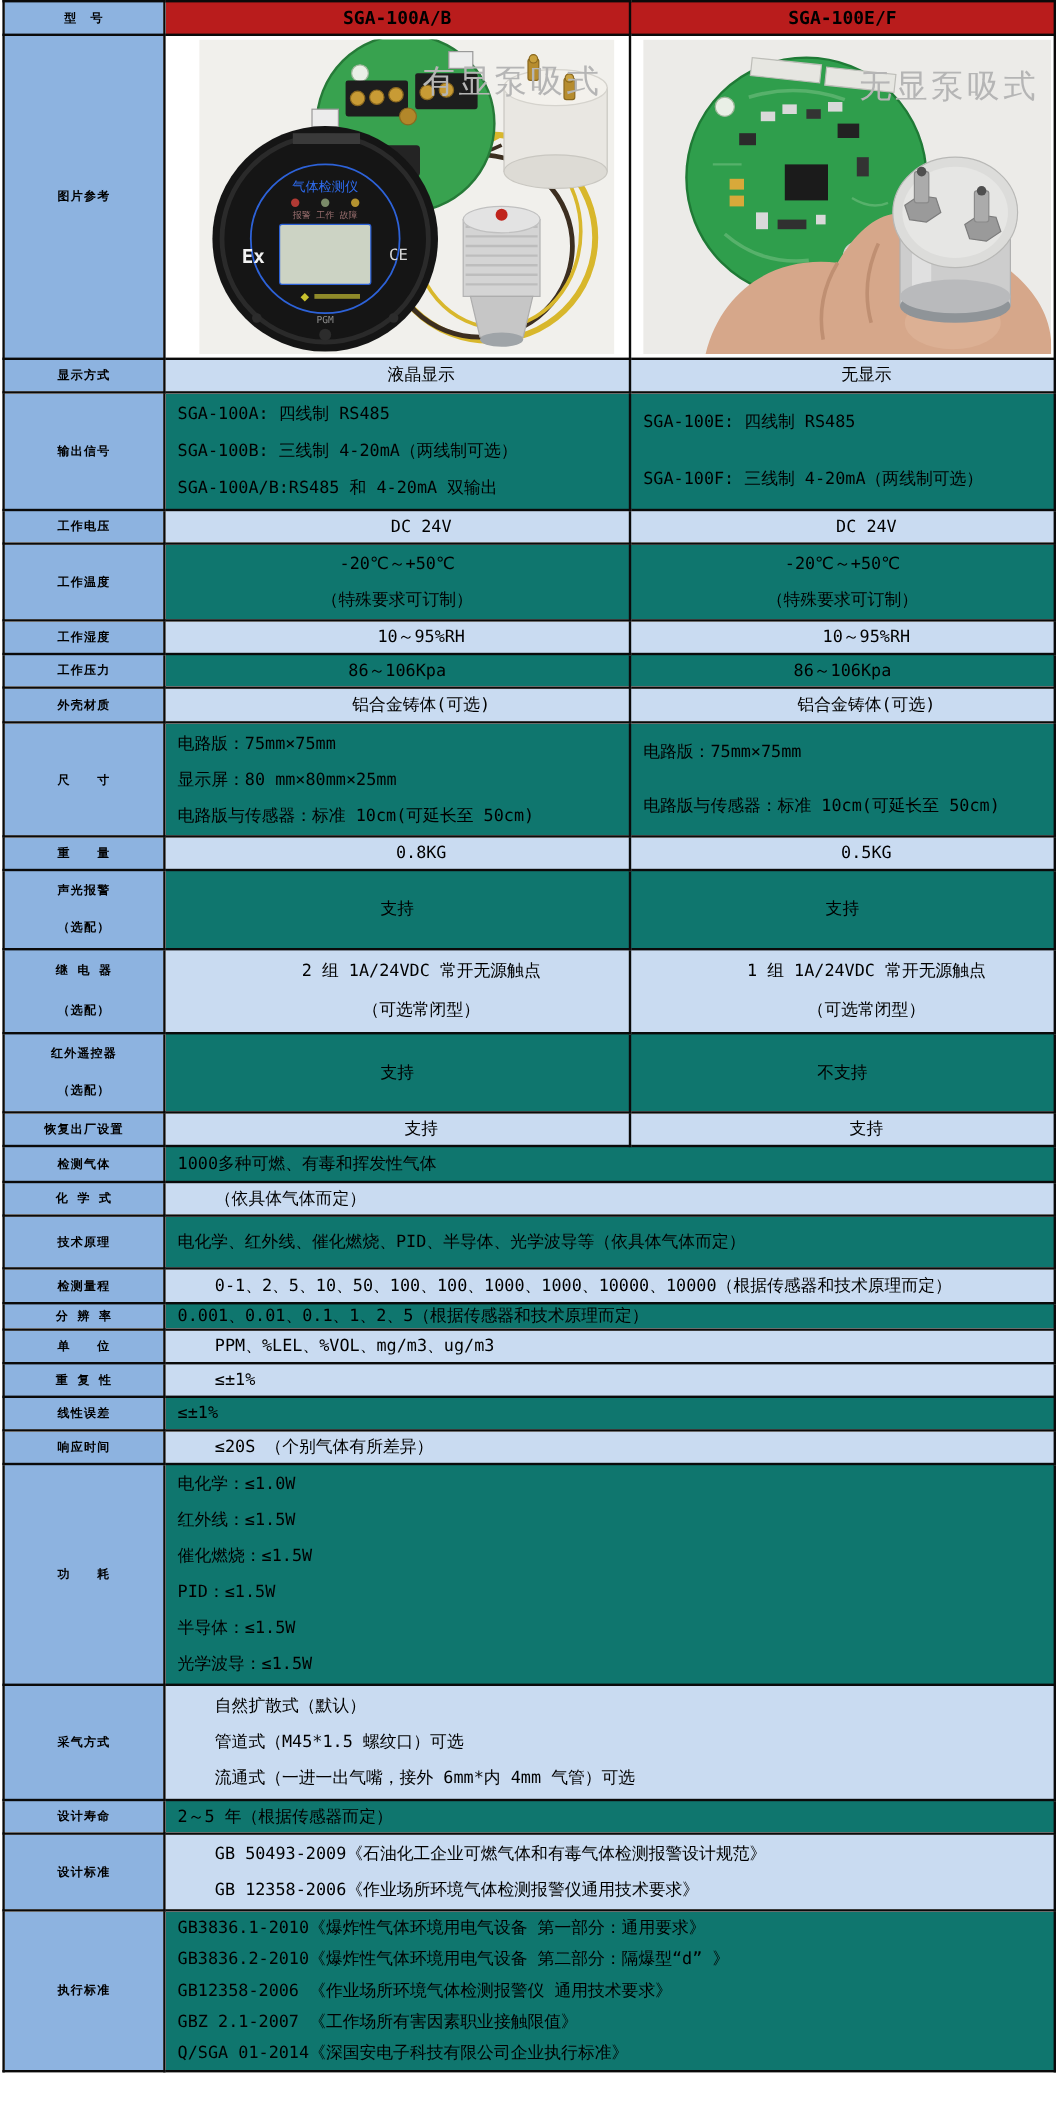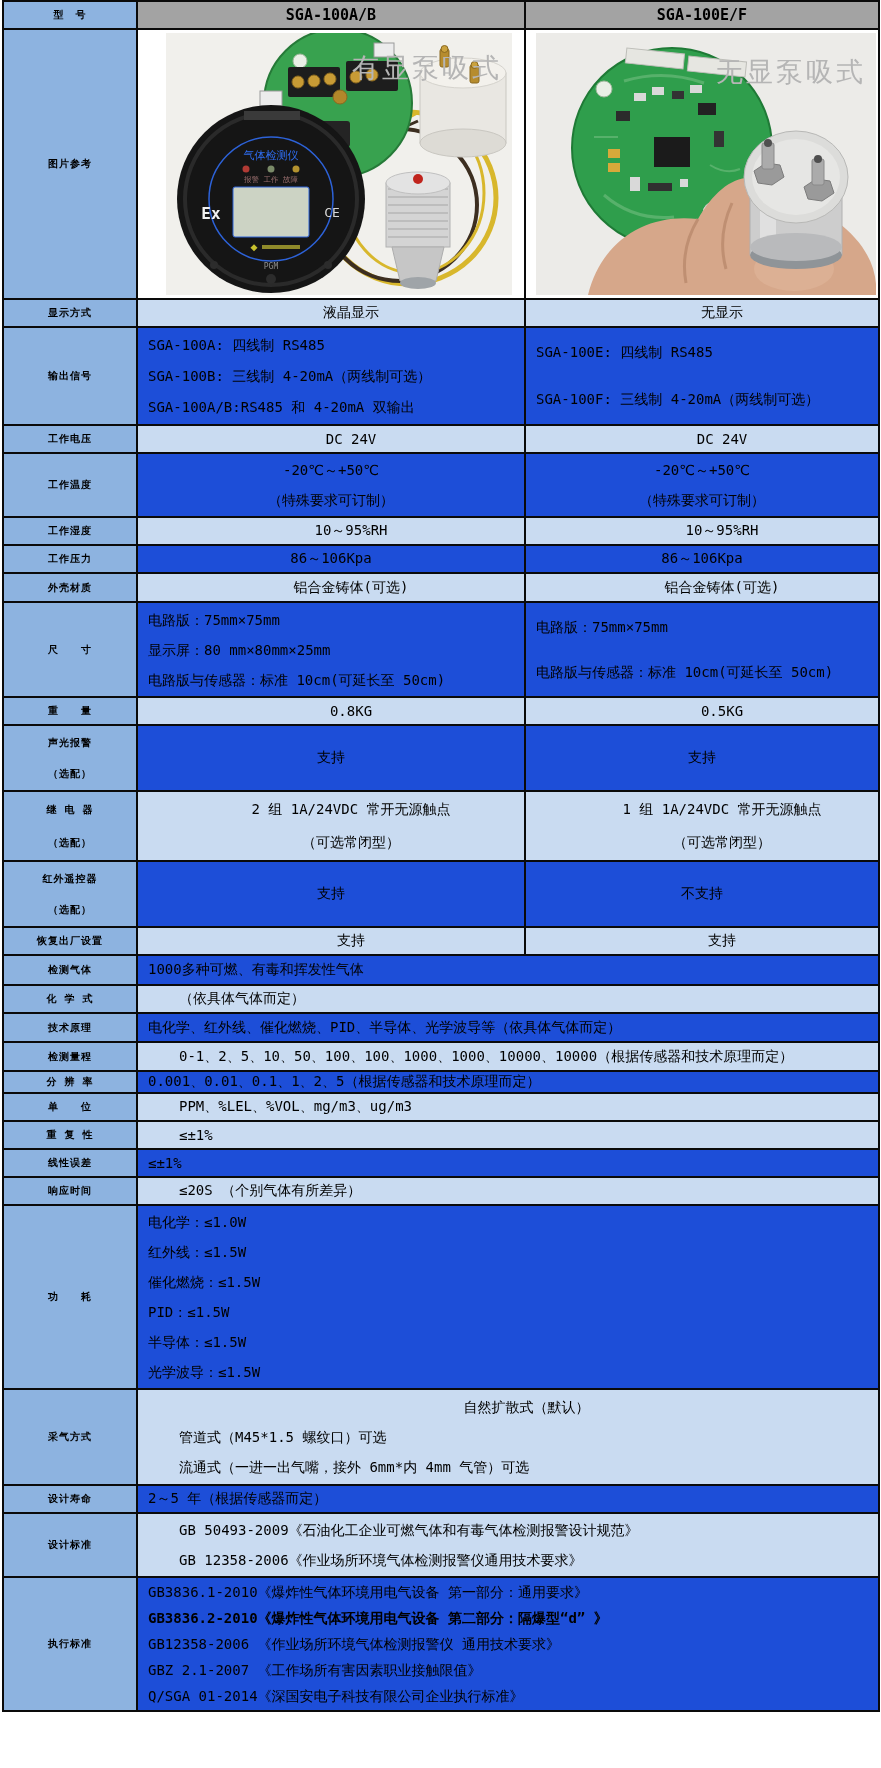--- a/index.html
+++ b/index.html
@@ -1,26 +1,26 @@
 <!DOCTYPE html>
 <html><head>
 <meta charset="utf-8">
 <style>
   html,body{margin:0;padding:0;background:#ffffff;width:881px;height:1768px;overflow:hidden;}
   body{font-family:"DejaVu Sans Mono","DejaVu Sans","Liberation Sans",sans-serif;color:#000;}
   table.spec{border-collapse:collapse;table-layout:fixed;width:876px;margin-left:2px;}
   table.spec td{border:2px solid #0a0a0a;vertical-align:middle;overflow:hidden;}
   td.label-cell{background:#8db3e0;font-weight:bold;text-align:center;font-size:10px;letter-spacing:1px;}
-  td.model-cell{background:#a3a3a3;font-weight:bold;text-align:center;font-size:15px;}
+  td.model-cell{background:#b91c1c;font-weight:bold;text-align:center;font-size:15px;}
   td.photo-cell{background:#ffffff;padding:3px 4px;}
   td.content{font-size:14px;}
   td.content.center{text-align:center;}
   td.content.left{text-align:left;padding-left:10px;padding-right:4px;}
   tr.band-dark td.content{background:#c9dbf1;padding-left:41px;}
-  tr.band-light td.content{background:#1d4ed8;}
+  tr.band-light td.content{background:#0f766e;}
   .photo-frame{position:relative;}
   svg{display:block;}
   .wm{font-size:27px;fill:#b5b5b5;letter-spacing:3px;}
 </style>
 </head>
 <body>
 
 <table class="spec">
   <colgroup>
     <col style="width:134px">
@@ -339,21 +339,21 @@
         </td>
       </tr>
       <tr class="band-dark" style="height: 28px;">
         <td class="label-cell">
           <div>化 学 式</div>
         </td>
         <td colspan="2" class="content left">
           <div>（依具体气体而定）</div>
         </td>
       </tr>
-      <tr class="band-light" style="height: 29px; padding-left: 12px;">
+      <tr class="band-light" style="height: 44px; padding-left: 12px;">
         <td class="label-cell">
           <div>技术原理</div>
         </td>
         <td colspan="2" class="content left">
           <div>电化学、红外线、催化燃烧、PID、半导体、光学波导等（依具体气体而定）</div>
         </td>
       </tr>
       <tr class="band-dark" style="height: 29px;">
         <td class="label-cell">
           <div>检测量程</div>
@@ -413,21 +413,21 @@
           <div style="line-height: 30px;">PID：≤1.5W</div>
           <div style="line-height: 30px;">半导体：≤1.5W</div>
           <div style="line-height: 30px;">光学波导：≤1.5W</div>
         </td>
       </tr>
       <tr class="band-dark" style="height: 96px;">
         <td class="label-cell">
           <div>采气方式</div>
         </td>
         <td colspan="2" class="content left">
-          <div style="line-height: 30px; text-align: center;">自然扩散式（默认）</div>
+          <div style="line-height: 30px;">自然扩散式（默认）</div>
           <div style="line-height: 30px;">管道式（M45*1.5 螺纹口）可选</div>
           <div style="line-height: 30px;">流通式（一进一出气嘴，接外 6mm*内 4mm 气管）可选</div>
         </td>
       </tr>
       <tr class="band-light" style="height: 28px;">
         <td class="label-cell">
           <div>设计寿命</div>
         </td>
         <td colspan="2" class="content left">
           <div>2～5 年（根据传感器而定）</div>
@@ -441,20 +441,20 @@
           <div style="line-height: 30px;">GB 50493-2009《石油化工企业可燃气体和有毒气体检测报警设计规范》</div>
           <div style="line-height: 30px;">GB 12358-2006《作业场所环境气体检测报警仪通用技术要求》</div>
         </td>
       </tr>
       <tr class="band-light" style="height: 134px;">
         <td class="label-cell">
           <div>执行标准</div>
         </td>
         <td colspan="2" class="content left">
           <div style="line-height: 26px;">GB3836.1-2010《爆炸性气体环境用电气设备 第一部分：通用要求》</div>
-          <div style="line-height: 26px; font-weight: bold;">GB3836.2-2010《爆炸性气体环境用电气设备 第二部分：隔爆型“d” 》</div>
+          <div style="line-height: 26px;">GB3836.2-2010《爆炸性气体环境用电气设备 第二部分：隔爆型“d” 》</div>
           <div style="line-height: 26px;">GB12358-2006 《作业场所环境气体检测报警仪 通用技术要求》</div>
           <div style="line-height: 26px;">GBZ 2.1-2007 《工作场所有害因素职业接触限值》</div>
           <div style="line-height: 26px;">Q/SGA 01-2014《深国安电子科技有限公司企业执行标准》</div>
         </td>
       </tr>
     </tbody>
 </table>
 
 </body></html>

